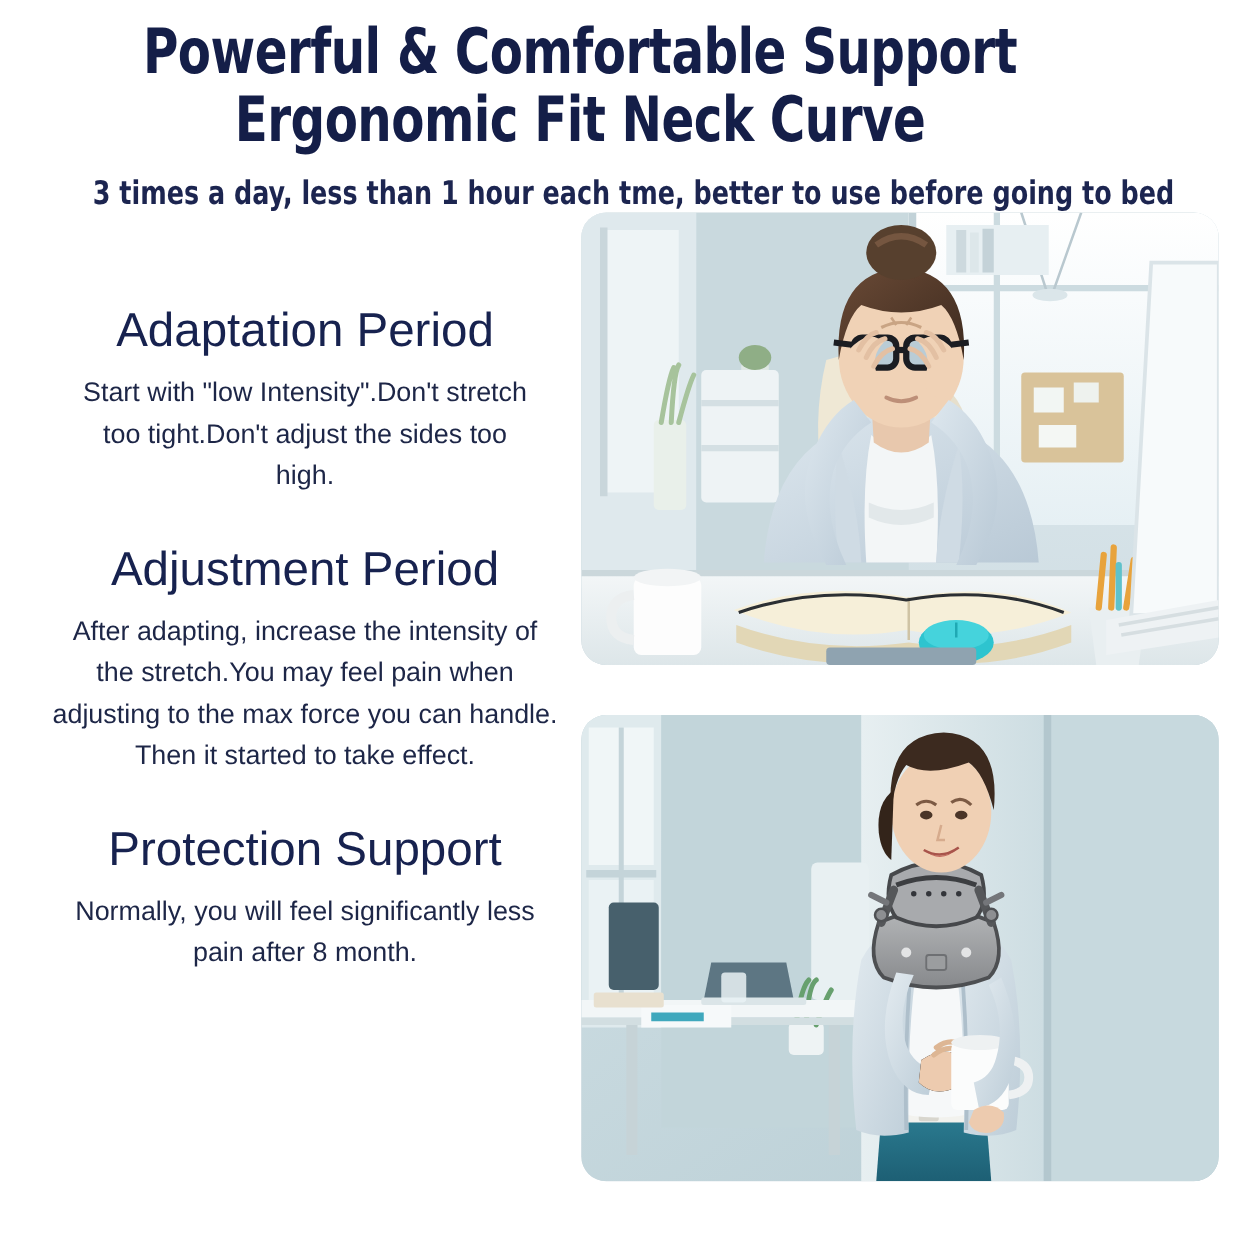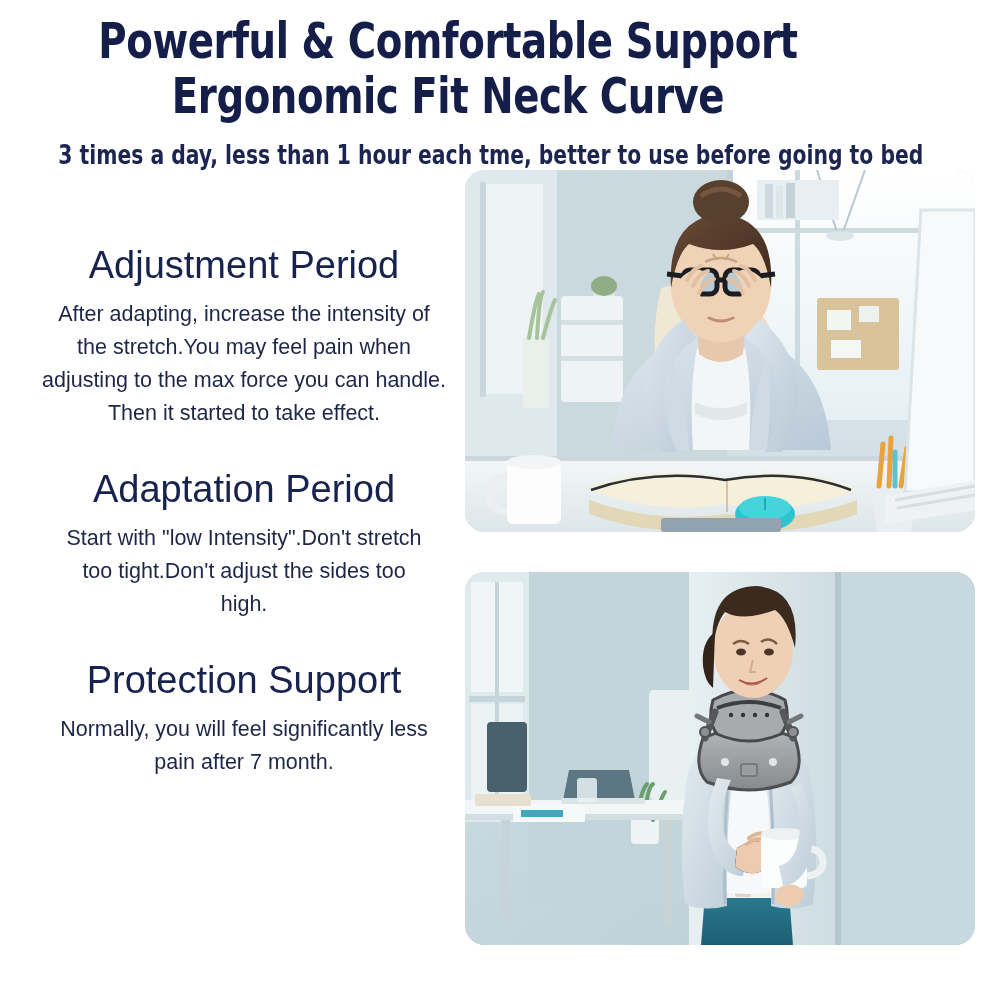--- a/index.html
+++ b/index.html
@@ -14,20 +14,21 @@
     color: #16204b;
     overflow: hidden;
     position: relative;
   }
 
   
   .header {
     width: 896px;
     padding-top: 14px;
     text-align: center;
+    padding-left: 16px;
   }
   .headline {
     font-family: "Liberation Sans Narrow", "DejaVu Sans Condensed", "Liberation Sans", sans-serif;
     font-weight: 700;
     font-size: 50px;
     line-height: 55px;
     letter-spacing: -0.5px;
     color: #141e48;
     transform: scaleX(0.86);
     transform-origin: center;
@@ -100,33 +101,33 @@
 <div class="header">
   <div class="headline">Powerful &amp; Comfortable Support</div>
   <div class="headline">Ergonomic Fit Neck Curve</div>
   <div class="subhead">3 times a day, less than 1 hour each tme, better to use before going to bed</div>
 </div>
 
 <div class="content">
 
   <div class="left-col">
 
+    <div class="section sec-1">
+      <h2 class="sec-title">Adaptation Period</h2>
+      <p class="sec-body">Start with "low Intensity".Don't stretch too tight.Don't adjust the sides too high.</p>
+    </div>
+
     <div class="section sec-2">
       <h2 class="sec-title">Adjustment Period</h2>
       <p class="sec-body">After adapting, increase the intensity of the stretch.You may feel pain when adjusting to the max force you can handle. Then it started to take effect.</p>
     </div>
 
-    <div class="section sec-1">
-      <h2 class="sec-title">Adaptation Period</h2>
-      <p class="sec-body">Start with "low Intensity".Don't stretch too tight.Don't adjust the sides too high.</p>
-    </div>
-
     <div class="section sec-3">
       <h2 class="sec-title">Protection Support</h2>
-      <p class="sec-body">Normally, you will feel significantly less pain after 7 month.</p>
+      <p class="sec-body">Normally, you will feel significantly less pain after 8 month.</p>
     </div>
 
   </div>
 
   <div class="photo photo-top">
     <svg viewBox="0 0 510 362" preserveAspectRatio="xMidYMid slice">
       <defs>
         <linearGradient id="roomBgA" x1="0" y1="0" x2="0" y2="1">
           <stop offset="0" stop-color="#e3edf1"></stop>
           <stop offset="1" stop-color="#cfdde3"></stop>

